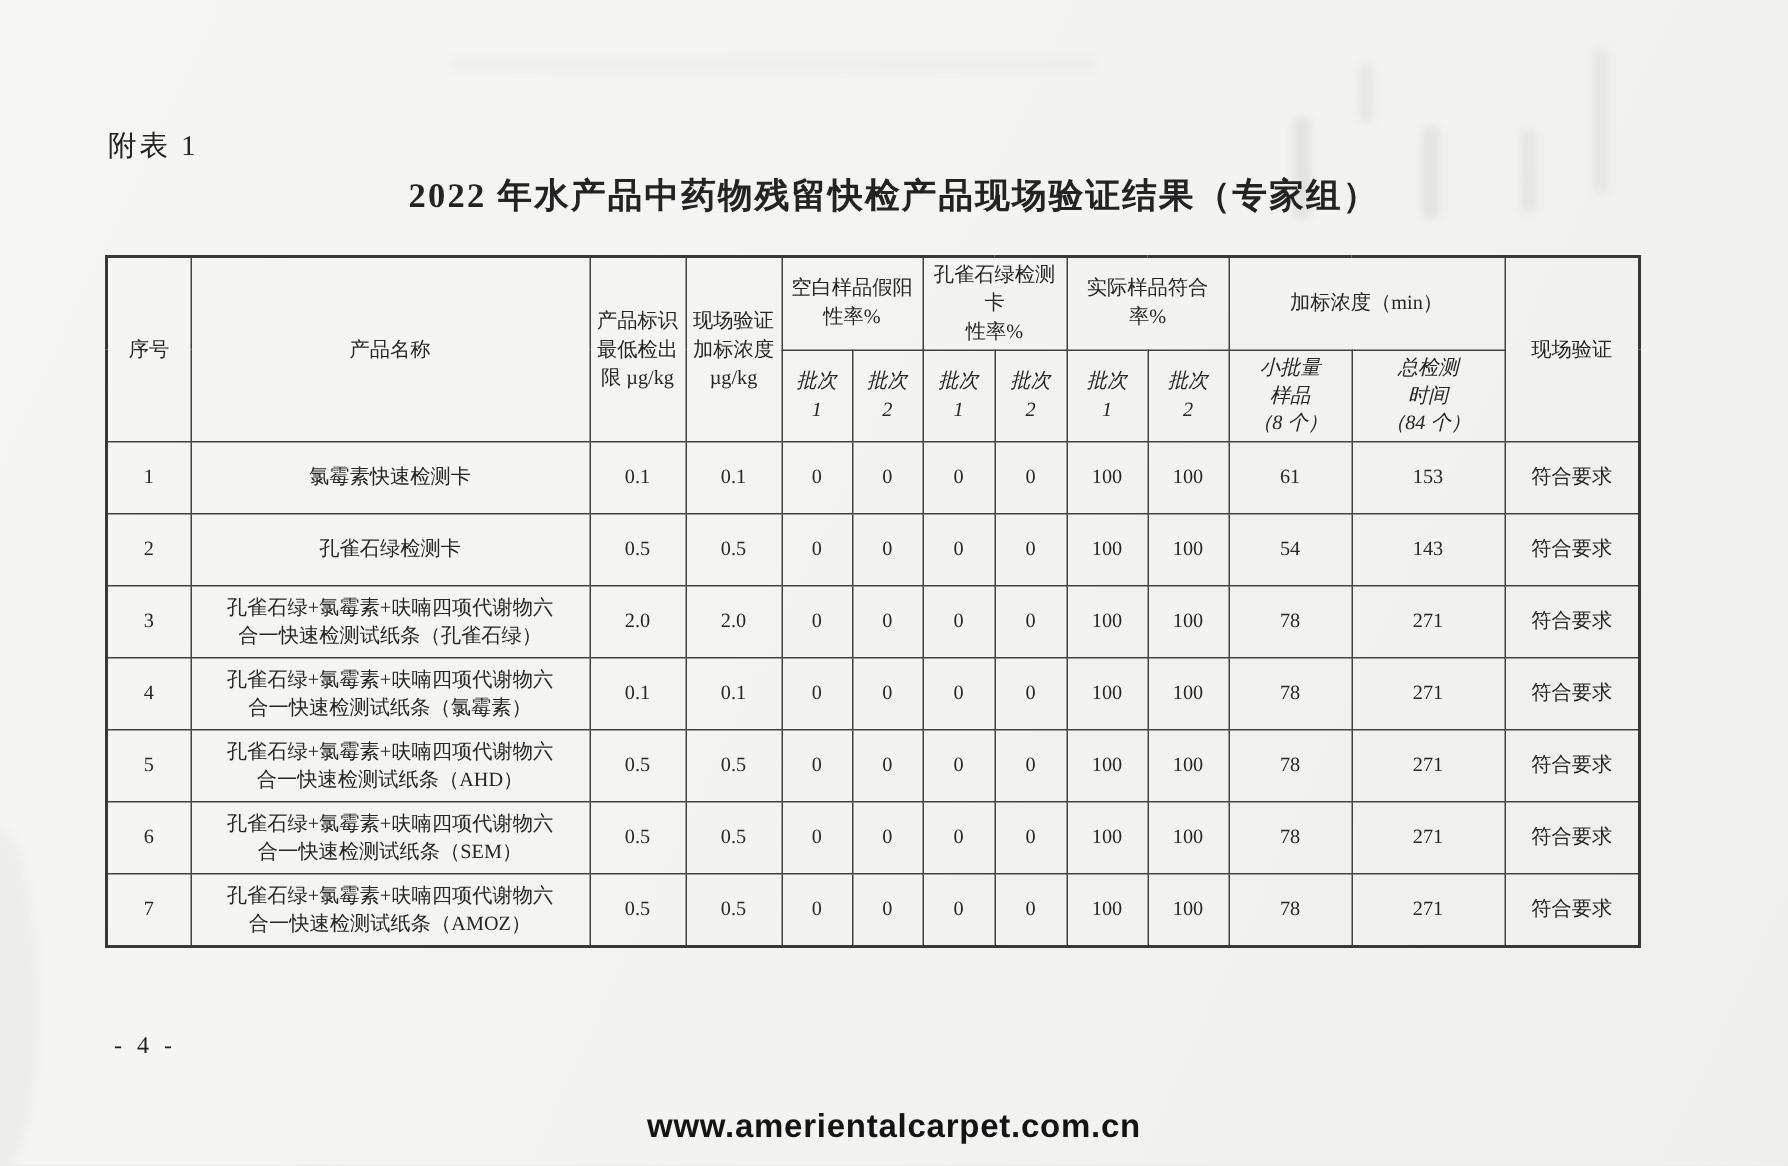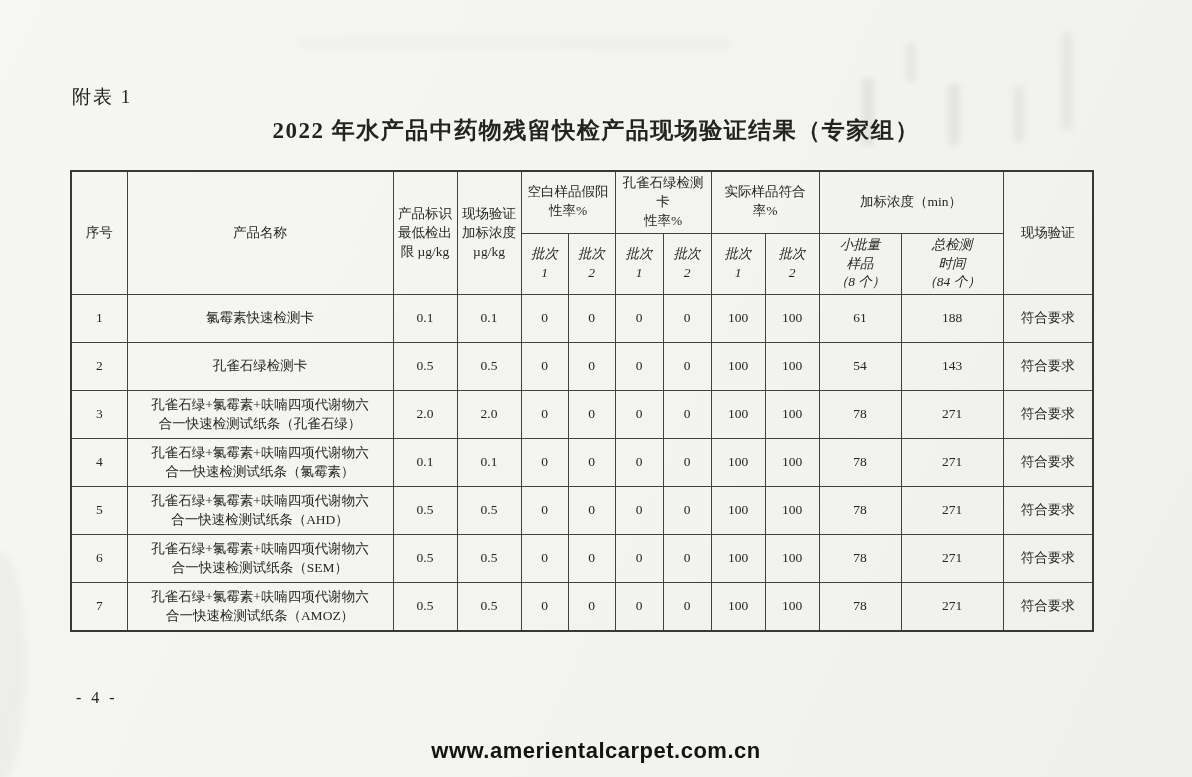--- a/index.html
+++ b/index.html
@@ -137,21 +137,21 @@
         <td class="pre">氯霉素快速检测卡</td>
         <td>0.1</td>
         <td>0.1</td>
         <td>0</td>
         <td>0</td>
         <td>0</td>
         <td>0</td>
         <td>100</td>
         <td>100</td>
         <td>61</td>
-        <td>188</td>
+        <td>153</td>
         <td>符合要求</td>
       </tr>
       <tr>
         <td>2</td>
         <td class="pre">孔雀石绿检测卡</td>
         <td>0.5</td>
         <td>0.5</td>
         <td>0</td>
         <td>0</td>
         <td>0</td>

